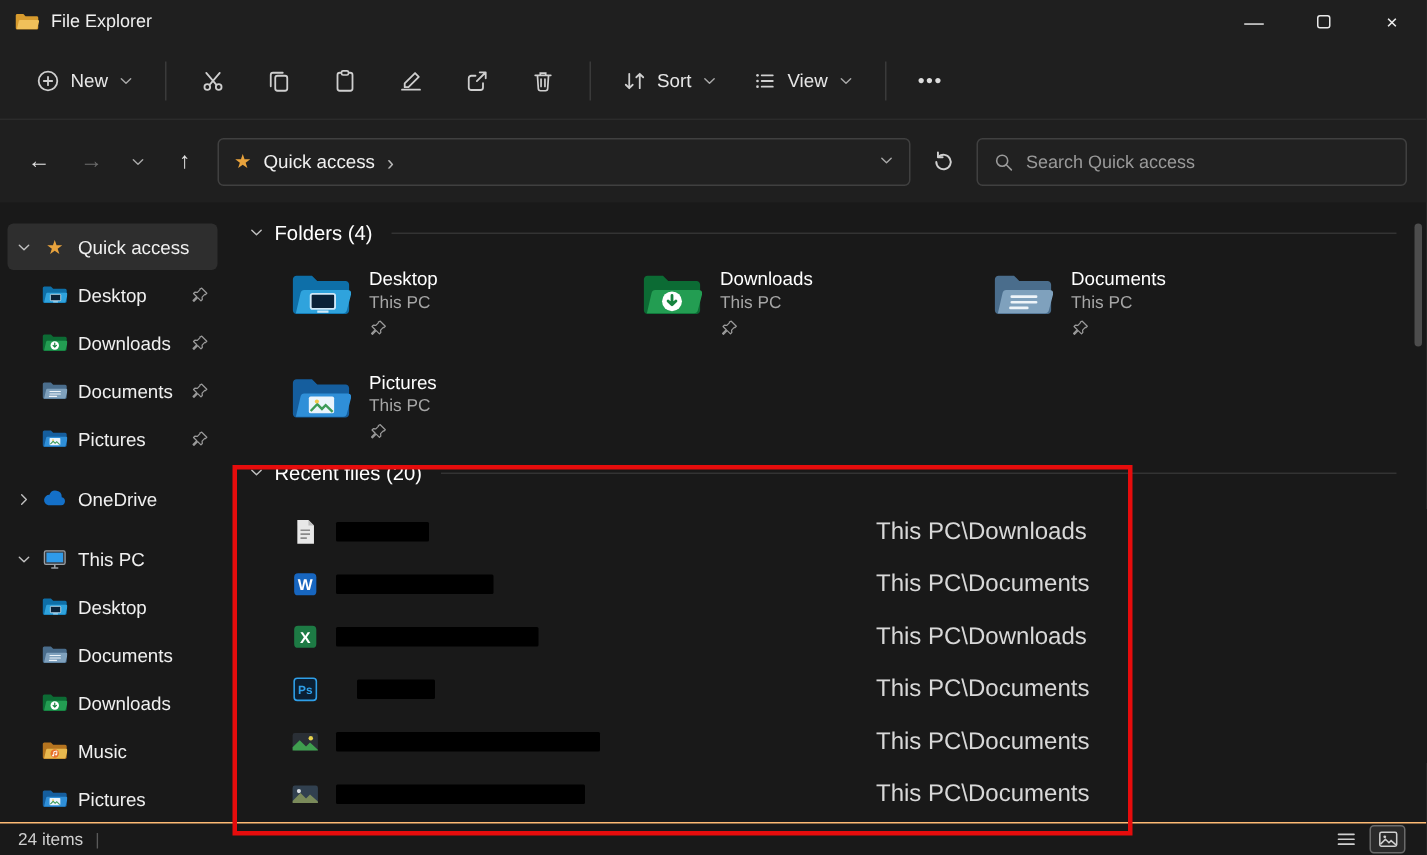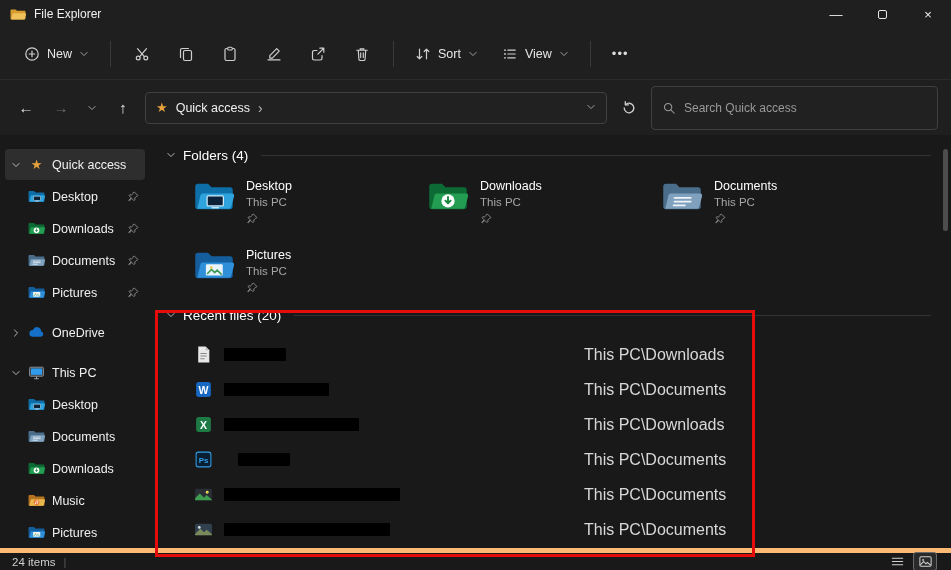--- a/index.html
+++ b/index.html
@@ -29,21 +29,21 @@
   
   .navbar{height:55px;background:#1f1f1f;display:flex;align-items:center;padding:0 13px;gap:9px}
   .nbtn{color:#e2e2e2;font-size:15px;width:26px;height:30px;display:flex;align-items:center;justify-content:center;border-radius:4px}
   .nbtn.disabled{color:#6d6d6d}
   .nbtn.small{width:18px;font-size:11px}
   .breadcrumb{width:462px;height:32px;background:#212121;border:1px solid #404040;border-radius:4px;display:flex;align-items:center;padding:0 10px;gap:8px}
   .bc-star{color:#e8a33d;font-size:13px;line-height:1}
   .bc-text{font-size:12.5px;color:#f0f0f0}
   .bc-sep{color:#b8b8b8;font-size:14px}
   .bc-caret{margin-left:auto}
-  .searchbox{flex:1;height:44px;background:#212121;border:1px solid #404040;border-radius:4px;display:flex;align-items:center;padding:0 10px;gap:8px}
+  .searchbox{flex:1;height:32px;background:#212121;border:1px solid #404040;border-radius:4px;display:flex;align-items:center;padding:0 10px;gap:8px}
   .searchbox input{flex:1;background:transparent;border:none;outline:none;color:#e8e8e8;font-size:12px;font-family:inherit}
   .searchbox input::placeholder{color:#9a9a9a}
 
   
   .body{display:flex;height:413px;position:relative}
   .sidebar{width:150px;padding-top:14px;flex-shrink:0}
   .srow{display:flex;align-items:center;height:31px;margin:0 5px 1px 5px;padding:0 6px;border-radius:4px;gap:7px;font-size:12.5px;color:#f0f0f0}
   .srow.sel{background:#2e2e2e}
   .sgap{height:8px}
   .schev{width:10px;height:10px;color:#c0c0c0;flex-shrink:0}
@@ -65,21 +65,21 @@
   .tloc{font-size:11.5px;color:#a6a6a6;margin-top:3px}
   .tpin{width:12px;height:12px;color:#9a9a9a;margin-top:5px}
   .recent{margin:12px 0 0 30px}
   .rrow{display:grid;grid-template-columns:30px 360px 1fr;align-items:center;height:35px}
   .rico{width:19px;height:19px}
   .redact{height:13px;background:#000;border-radius:1px}
   .rloc{font-size:16px;color:#d8d8d8}
   .scrollthumb{position:absolute;right:3px;top:14px;width:5px;height:82px;background:#4d4d4d;border-radius:3px}
 
   
-  .statusbar{height:22px;display:flex;align-items:center;padding:0 12px;gap:8px;background:#191919;border-top:5px solid #fdba74}
+  .statusbar{height:22px;display:flex;align-items:center;padding:0 12px;gap:8px;background:#191919;border-top:1px solid #fdba74}
   .sb-count{font-size:11.5px;color:#cfcfcf}
   .sb-div{color:#5a5a5a;font-size:11px}
   .sb-right{margin-left:auto;display:flex;gap:4px;padding-right:2px}
   .sbtn{width:24px;height:19px;display:flex;align-items:center;justify-content:center;color:#cfcfcf}
   .sbtn svg{width:15px;height:15px}
   .sbtn.sel{border:1px solid #6a6a6a;border-radius:3px;background:#2a2a2a}
 
   .annotation{position:absolute;left:155px;top:310px;width:600px;height:247px;border:3px solid #e60c0c;pointer-events:none;z-index:10}
 </style>
 </head>

